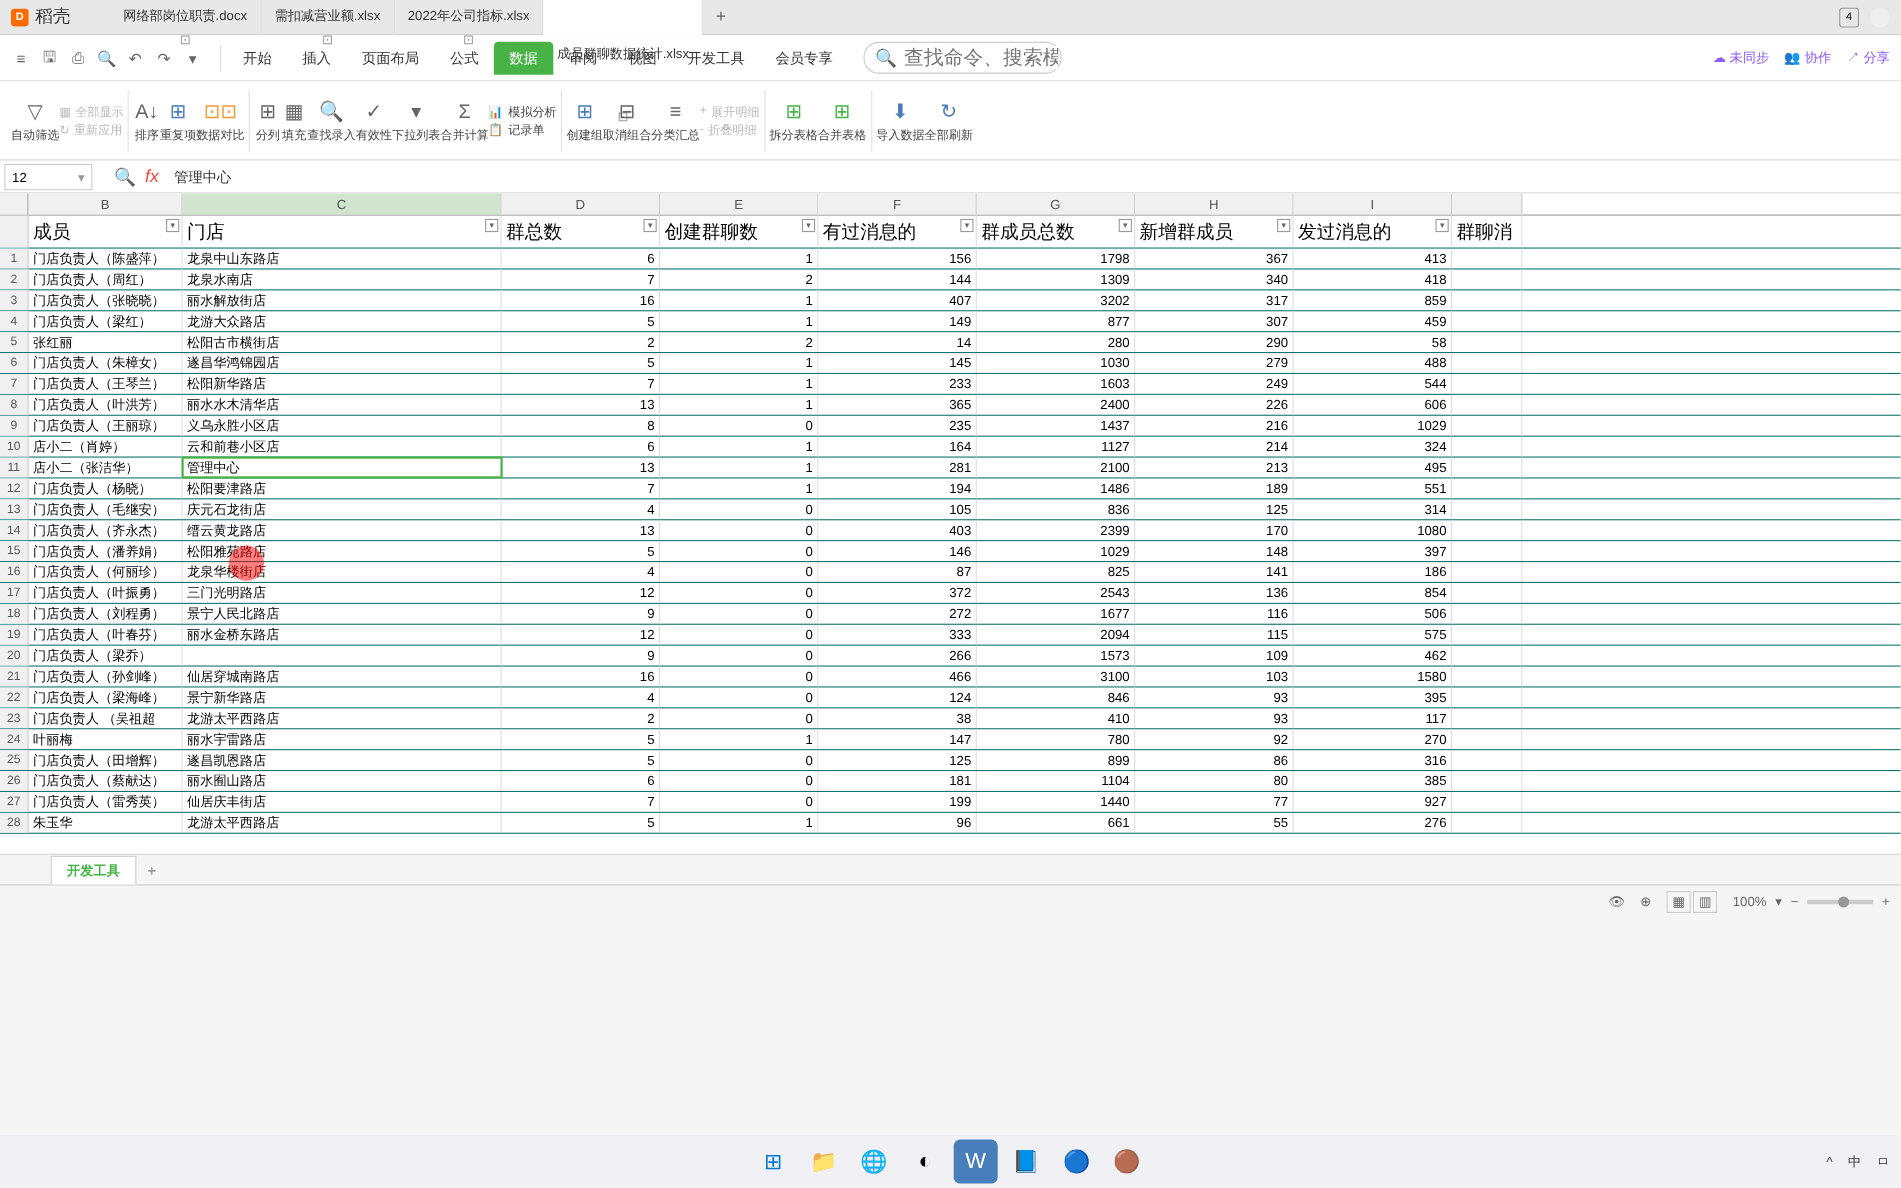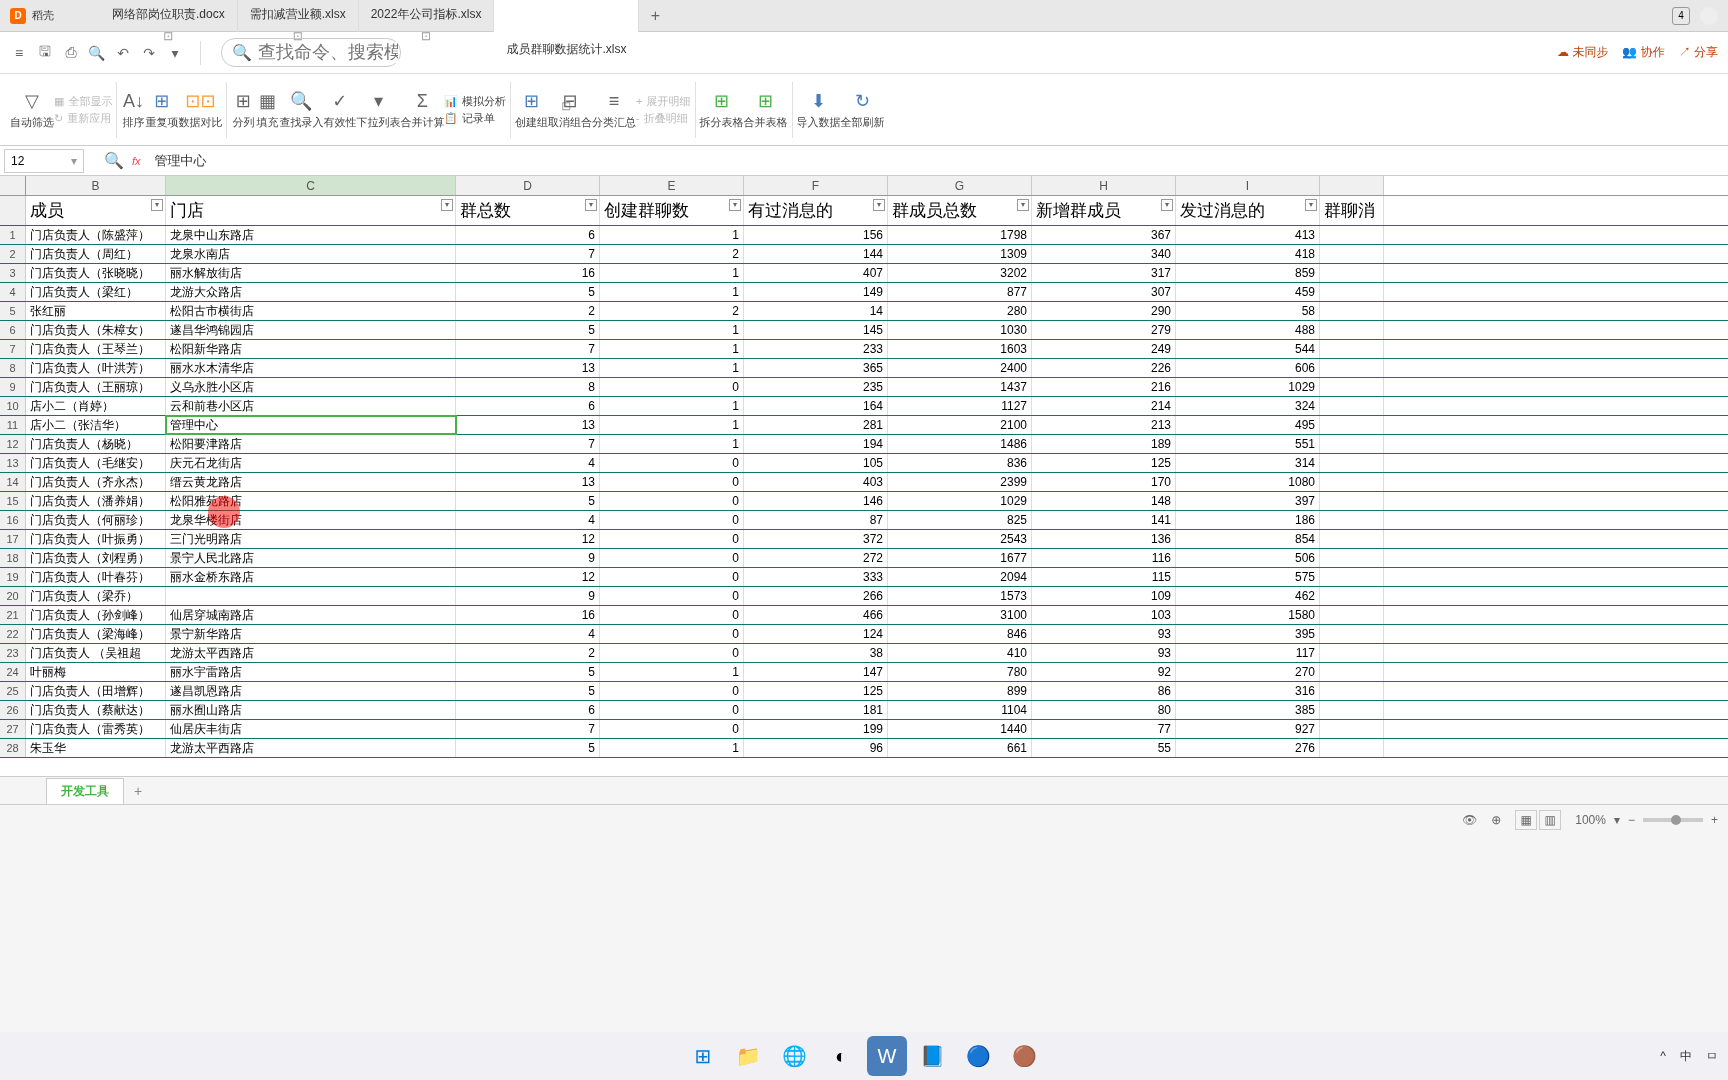--- a/index.html
+++ b/index.html
@@ -2,21 +2,21 @@
 <html><head>
 <meta charset="utf-8">
 <style>
 * { margin:0; padding:0; box-sizing:border-box; font-family:"Microsoft YaHei",Arial,sans-serif; }
 body { background:#f5f5f5; width:1728px; height:1080px; overflow:hidden; position:relative; }
 
 
 .tabbar { height:32px; background:#e8e8e8; display:flex; align-items:center; border-bottom:1px solid #ccc; }
 .tab-home { width:100px; height:32px; display:flex; align-items:center; padding:0 10px; gap:6px; }
 .tab-home .logo { width:16px; height:16px; background:#ff6a00; border-radius:3px; display:flex; align-items:center; justify-content:center; color:#fff; font-size:10px; font-weight:bold; }
-.tab-home span { font-size:11px; color:#333; }
+.tab-home span { font-size:16px; color:#333; }
 .tab { height:32px; display:flex; align-items:center; padding:0 12px; gap:6px; font-size:12px; color:#333; border-right:1px solid #ddd;flex-direction:column; }
 .tab.active { background:#fff;gap:41px; }
 .tab-icon { width:14px; height:14px; border-radius:2px; }
 .tab-icon.w { background:#4a7ebb; }
 .tab-icon.s { background:#47b347; }
 .tab-close { width:20px; text-align:center; color:#999; font-size:12px; }
 .tab-dot { width:6px; height:6px; border-radius:50%; background:#ccc; }
 .tab-dot.orange { background:#ff9933; }
 .tab-add { width:32px; text-align:center; color:#666; font-size:16px; }
 .tabbar-right { margin-left:auto; display:flex; align-items:center; gap:10px; padding-right:10px; }
@@ -26,39 +26,39 @@
 
 .toolbar { height:42px; background:#fff; border-bottom:1px solid #ddd; display:flex; align-items:center; }
 .qat { display:flex; gap:4px; padding:0 8px; }
 .qat-btn { width:22px; height:22px; display:flex; align-items:center; justify-content:center; color:#666; font-size:14px; }
 .divider { width:1px; height:24px; background:#ddd; margin:0 6px; }
 .menus { display:flex; gap:0; }
 .menu-item { padding:0 14px; height:42px; display:flex; align-items:center; font-size:13px; color:#333; }
 .menu-item.active { background:#47b347; color:#fff; border-radius:4px 4px 0 0; height:30px; margin-top:6px; padding:0 14px; }
 .search-box { margin-left:14px; display:flex; align-items:center; gap:6px; border:1px solid #ccc; border-radius:14px; padding:3px 10px; width:180px; }
 .search-box input { border:none; outline:none; font-size:18px; width:140px; color:#999; }
-.toolbar-right { margin-left:auto; display:flex; align-items:center; gap:14px; padding-right:10px; font-size:12px; color:#c2410c; }
+.toolbar-right { margin-left:auto; display:flex; align-items:center; gap:14px; padding-right:10px; font-size:12px; color:#8b5cf6; }
 
 
 .ribbon { height:72px; background:#fff; border-bottom:1px solid #ccc; display:flex; align-items:center; padding:0 10px; gap:0; }
 .rbtn { display:flex; flex-direction:column; align-items:center; gap:2px; font-size:11px; color:#444; }
 .rbtn .icon { width:24px; height:24px; display:flex; align-items:center; justify-content:center; font-size:18px; color:#666; }
 .rbtn .icon.blue { color:#4a7ebb; }
 .rbtn .icon.green { color:#47b347; }
 .rbtn .icon.orange { color:#ff9933; }
 .vsep { width:1px; height:56px; background:#e0e0e0; margin:0 4px; }
 .small-opts { display:flex; flex-direction:column; gap:2px; font-size:11px; color:#444; }
 .small-opt { display:flex; align-items:center; gap:4px; }
 .small-opt.disabled { color:#bbb; }
 
 
 .formulabar { height:30px; background:#fff; border-bottom:1px solid #ccc; display:flex; align-items:center; }
 .namebox { width:80px; height:24px; border:1px solid #ccc; margin-left:4px; padding:0 6px; font-size:12px; display:flex; align-items:center; justify-content:space-between; }
 .fx-area { display:flex; align-items:center; gap:8px; margin-left:20px; }
-.fx-label { font-style:italic; color:#ef4444; font-size:11px; }
+.fx-label { font-style:italic; color:#ef4444; font-size:16px; }
 .formula-input { font-size:13px; color:#333; padding:0 6px; }
 
 
 .grid { position:relative; background:#fff; }
 .colheaders { height:20px; display:flex; border-bottom:1px solid #999; }
 .rowhead { width:26px; border-right:1px solid #999; background:#f0f0f0; }
 .ch { border-right:1px solid #ccc; background:#f0f0f0; text-align:center; font-size:12px; line-height:20px; color:#555; position:relative; }
 .ch.sel { background:#d0e4d0; }
 .gridbody { height:580px; overflow:hidden; }
 .row { display:flex; height:19px; border-bottom:1px solid #0f766e; }
@@ -143,20 +143,31 @@
   <div class="qat">
     <div class="qat-btn">≡</div>
     <div class="qat-btn">🖫</div>
     <div class="qat-btn">⎙</div>
     <div class="qat-btn">🔍</div>
     <div class="qat-btn">↶</div>
     <div class="qat-btn">↷</div>
     <div class="qat-btn">▾</div>
   </div>
   <div class="divider"></div>
+  <div class="menus">
+    <div class="menu-item">开始</div>
+    <div class="menu-item">插入</div>
+    <div class="menu-item">页面布局</div>
+    <div class="menu-item">公式</div>
+    <div class="menu-item active">数据</div>
+    <div class="menu-item">审阅</div>
+    <div class="menu-item">视图</div>
+    <div class="menu-item">开发工具</div>
+    <div class="menu-item">会员专享</div>
+  </div>
   <div class="search-box">
     <span>🔍</span>
     <input placeholder="查找命令、搜索模板" style="">
   </div>
   <div class="toolbar-right">
     <span>☁ <span>未同步</span></span>
     <span>👥 <span>协作</span></span>
     <span>↗ <span>分享</span></span>
   </div>
 </div>

